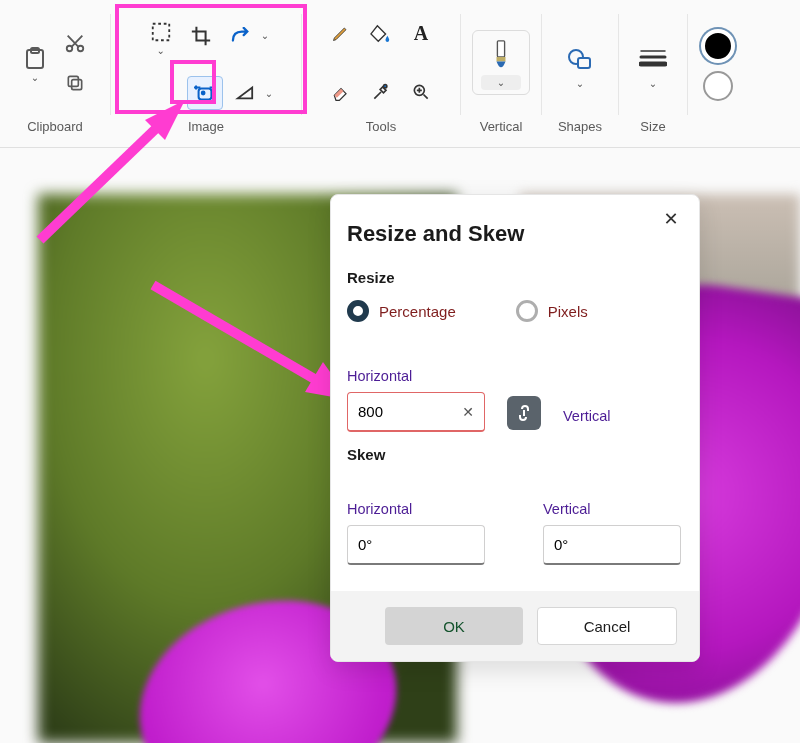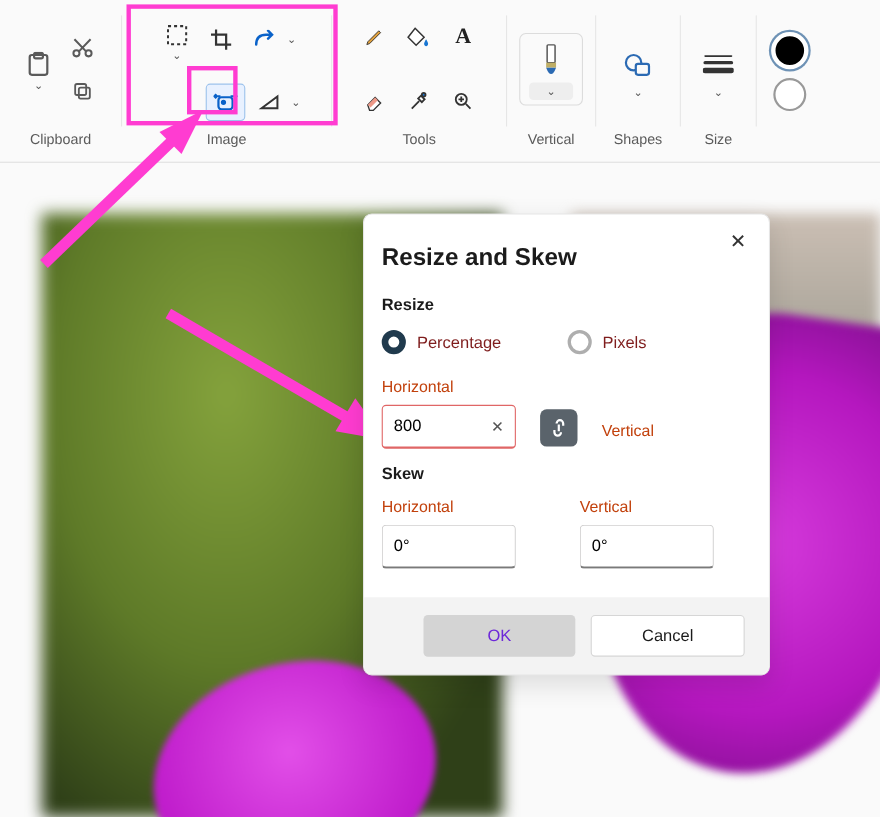--- a/index.html
+++ b/index.html
@@ -40,29 +40,29 @@
     .dlg-title { font-size: 22px; font-weight: 600; color: #1b1b1b; margin-bottom: 22px; }
     .sect-h { font-size: 15px; font-weight: 600; color: #1b1b1b; margin: 4px 0 14px; }
 
     .radio-row { display:flex; gap: 60px; margin-bottom: 22px; }
     .radio { display:flex; align-items:center; gap:10px; font-size:15px; color:#7f1d1d; }
     .r-outer { width:22px; height:22px; border-radius:50%; border:3px solid #aeaeae; display:flex; align-items:center; justify-content:center; }
     .r-outer.sel { border-color:#203a4d; border-width:6px; }
 
     .pair { display:flex; gap: 22px; align-items: flex-end; margin-bottom: 12px; }
     .field { display:flex; flex-direction:column; }
-    .fl { font-size:14.5px; color:#c2410c; margin-bottom:8px; }
-    .inp { width:122px; height:40px; border:1px solid #d0cfcf; border-bottom:2px solid #7a7a7a; border-radius:4px; display:flex; align-items:center; justify-content:space-between; padding:0 10px; font-size:15px; }
+    .fl { font-size:14.5px; color:#4c1d95; margin-bottom:8px;margin-top:24px; }
+    .inp { width:138px; height:40px; border:1px solid #d0cfcf; border-bottom:2px solid #7a7a7a; border-radius:4px; display:flex; align-items:center; justify-content:space-between; padding:0 10px; font-size:15px; }
     .inp.err { border:1.5px solid #e06666; border-bottom:2px solid #e06666; }
     .inp .x { color:#555; font-size:14px; }
     .link { width:34px; height:34px; border-radius:6px; background:#5a636b; display:flex; align-items:center; justify-content:center; margin-bottom:2px; }
 
     .dlg-foot { background:#f3f3f3; display:flex; gap:14px; padding:16px 22px; border-radius: 0 0 8px 8px; }
     .dbtn { flex:1; height:38px; border-radius:4px; font-size:15px; display:flex; align-items:center; justify-content:center; }
-    .dbtn.ok { background:#d4d4d4; color:#6d28d9;margin-left:32px; }
+    .dbtn.ok { background:#d4d4d4; color:#14532d;margin-left:32px; }
     .dbtn.cancel { background:#fff; border:1px solid #d6d6d6; color:#1b1b1b;text-align:right; }
 
     
     .swatch { width:30px; height:30px; border-radius:50%; border:2px solid transparent; }
     .swatch.black { background:#000; border:4px solid #fff; box-shadow:0 0 0 2px #6e92b5; width:34px; height:34px;}
     .swatch.white { background:#fff; border:2px solid #999;}
 
     svg { display:block; }
   </style>
 </head>

